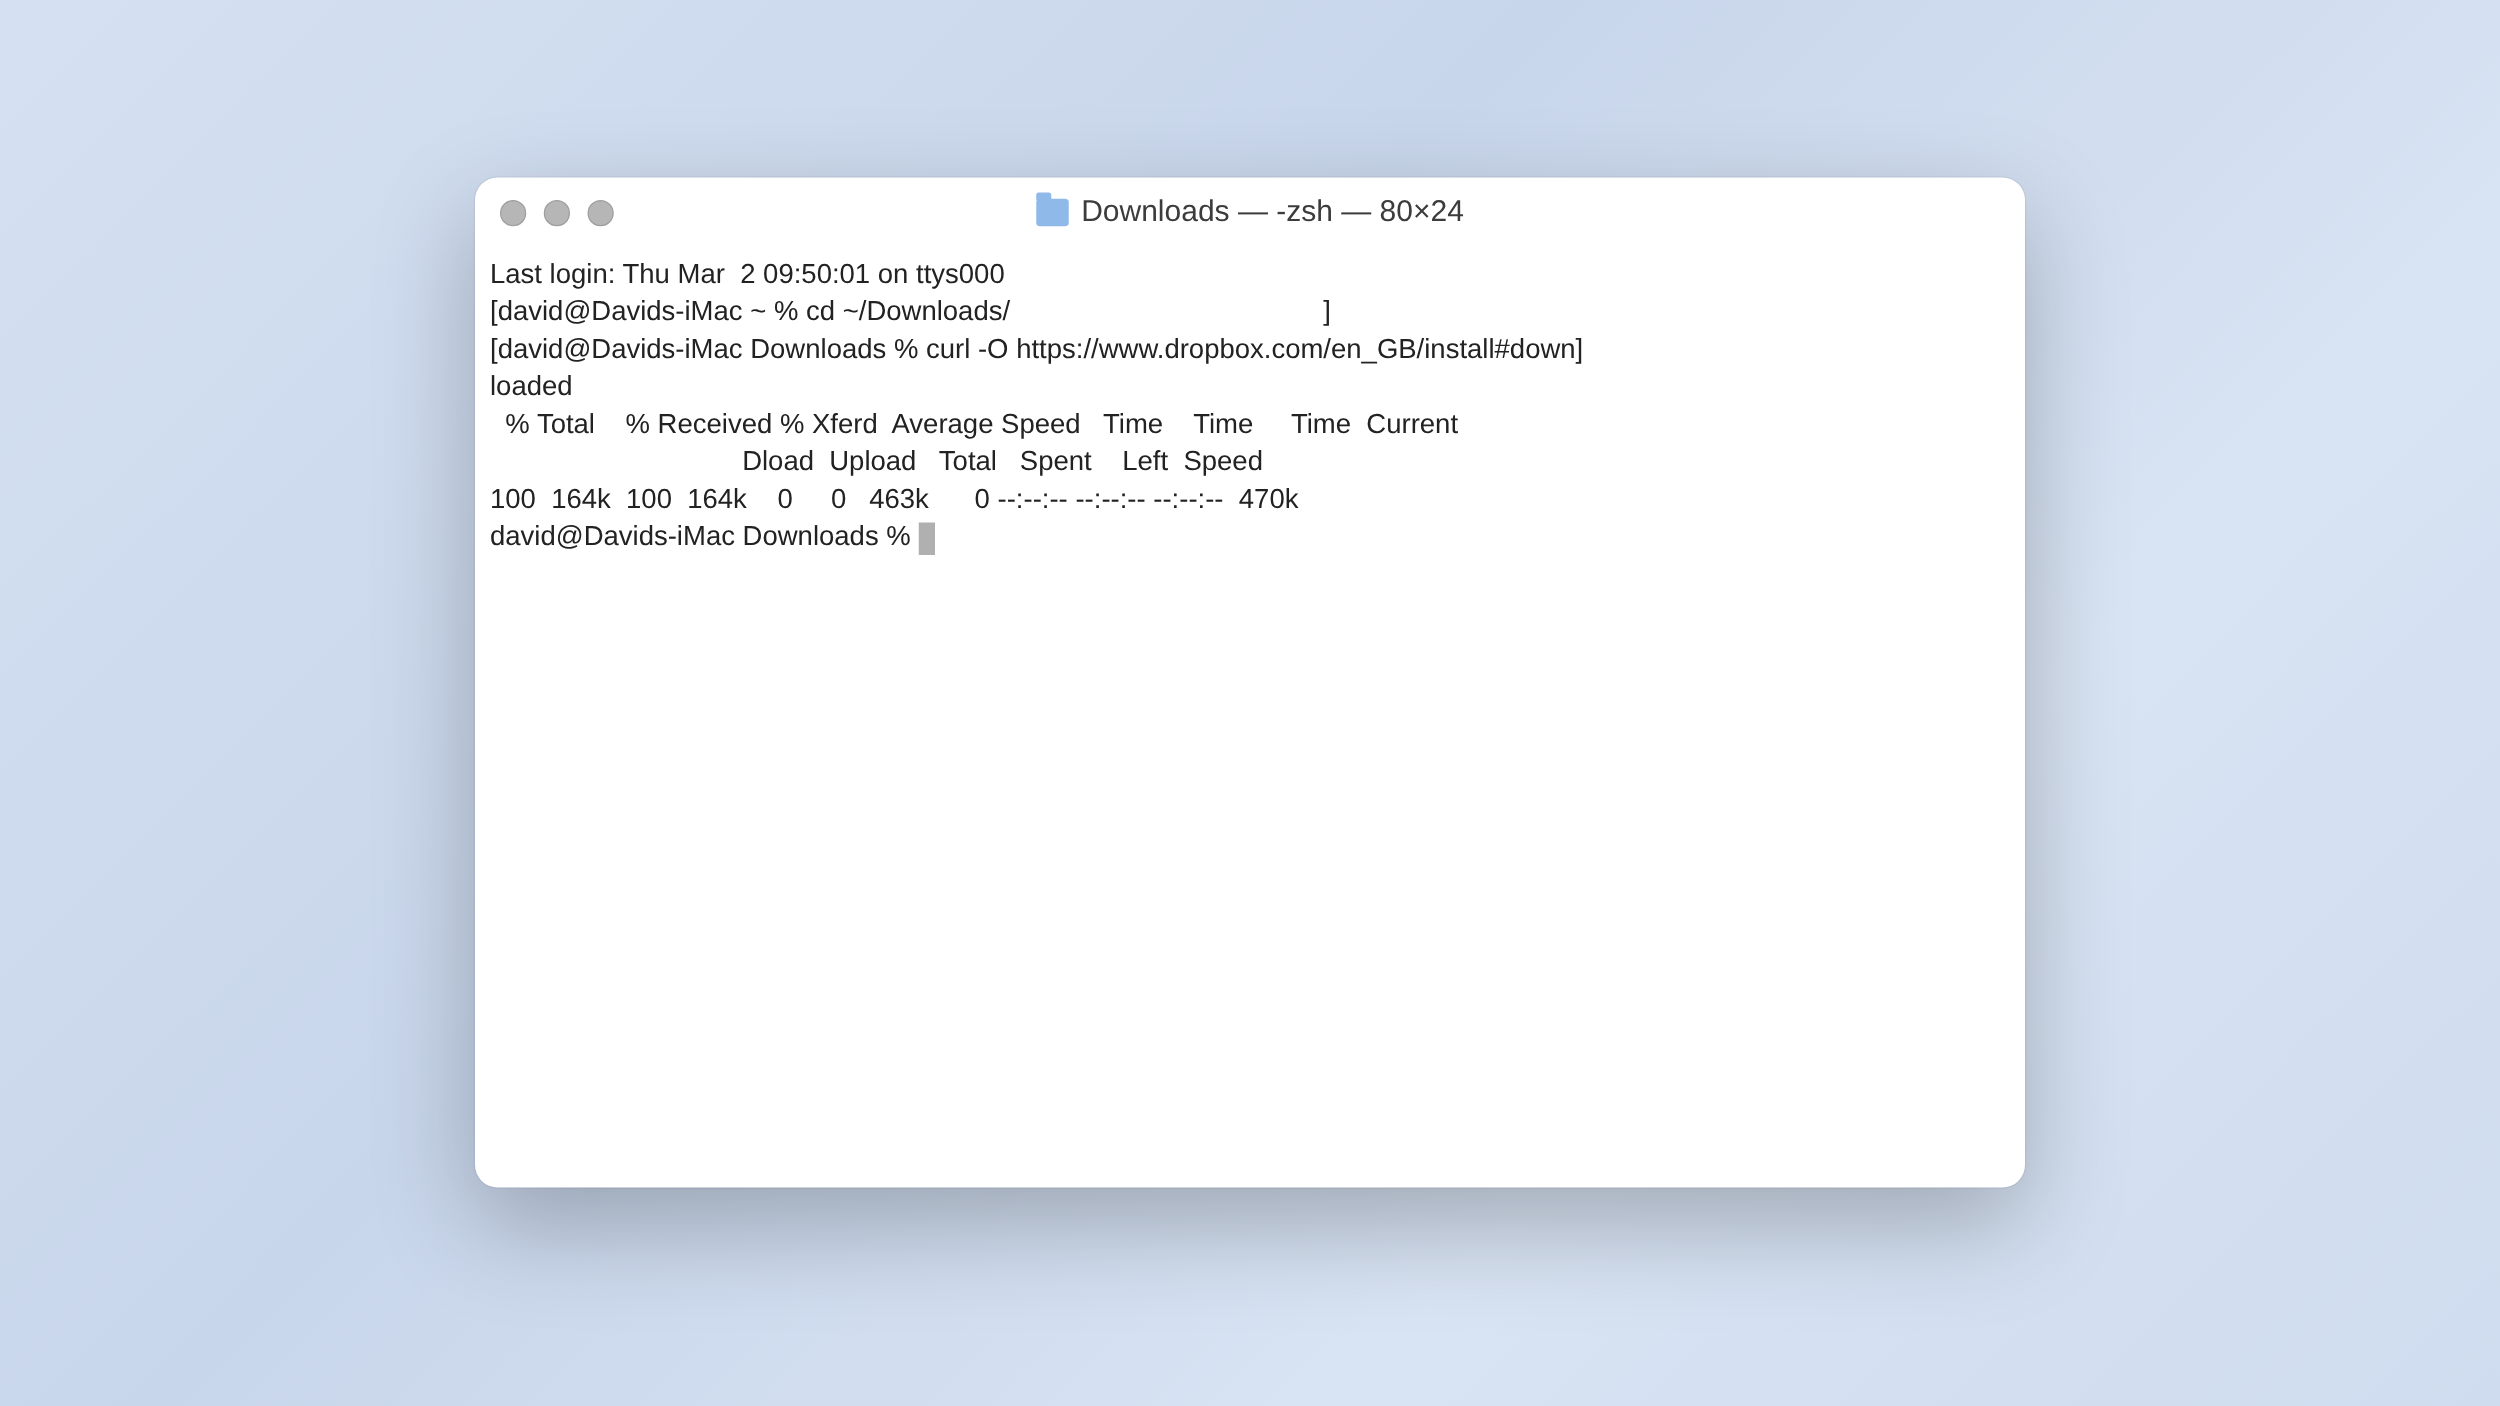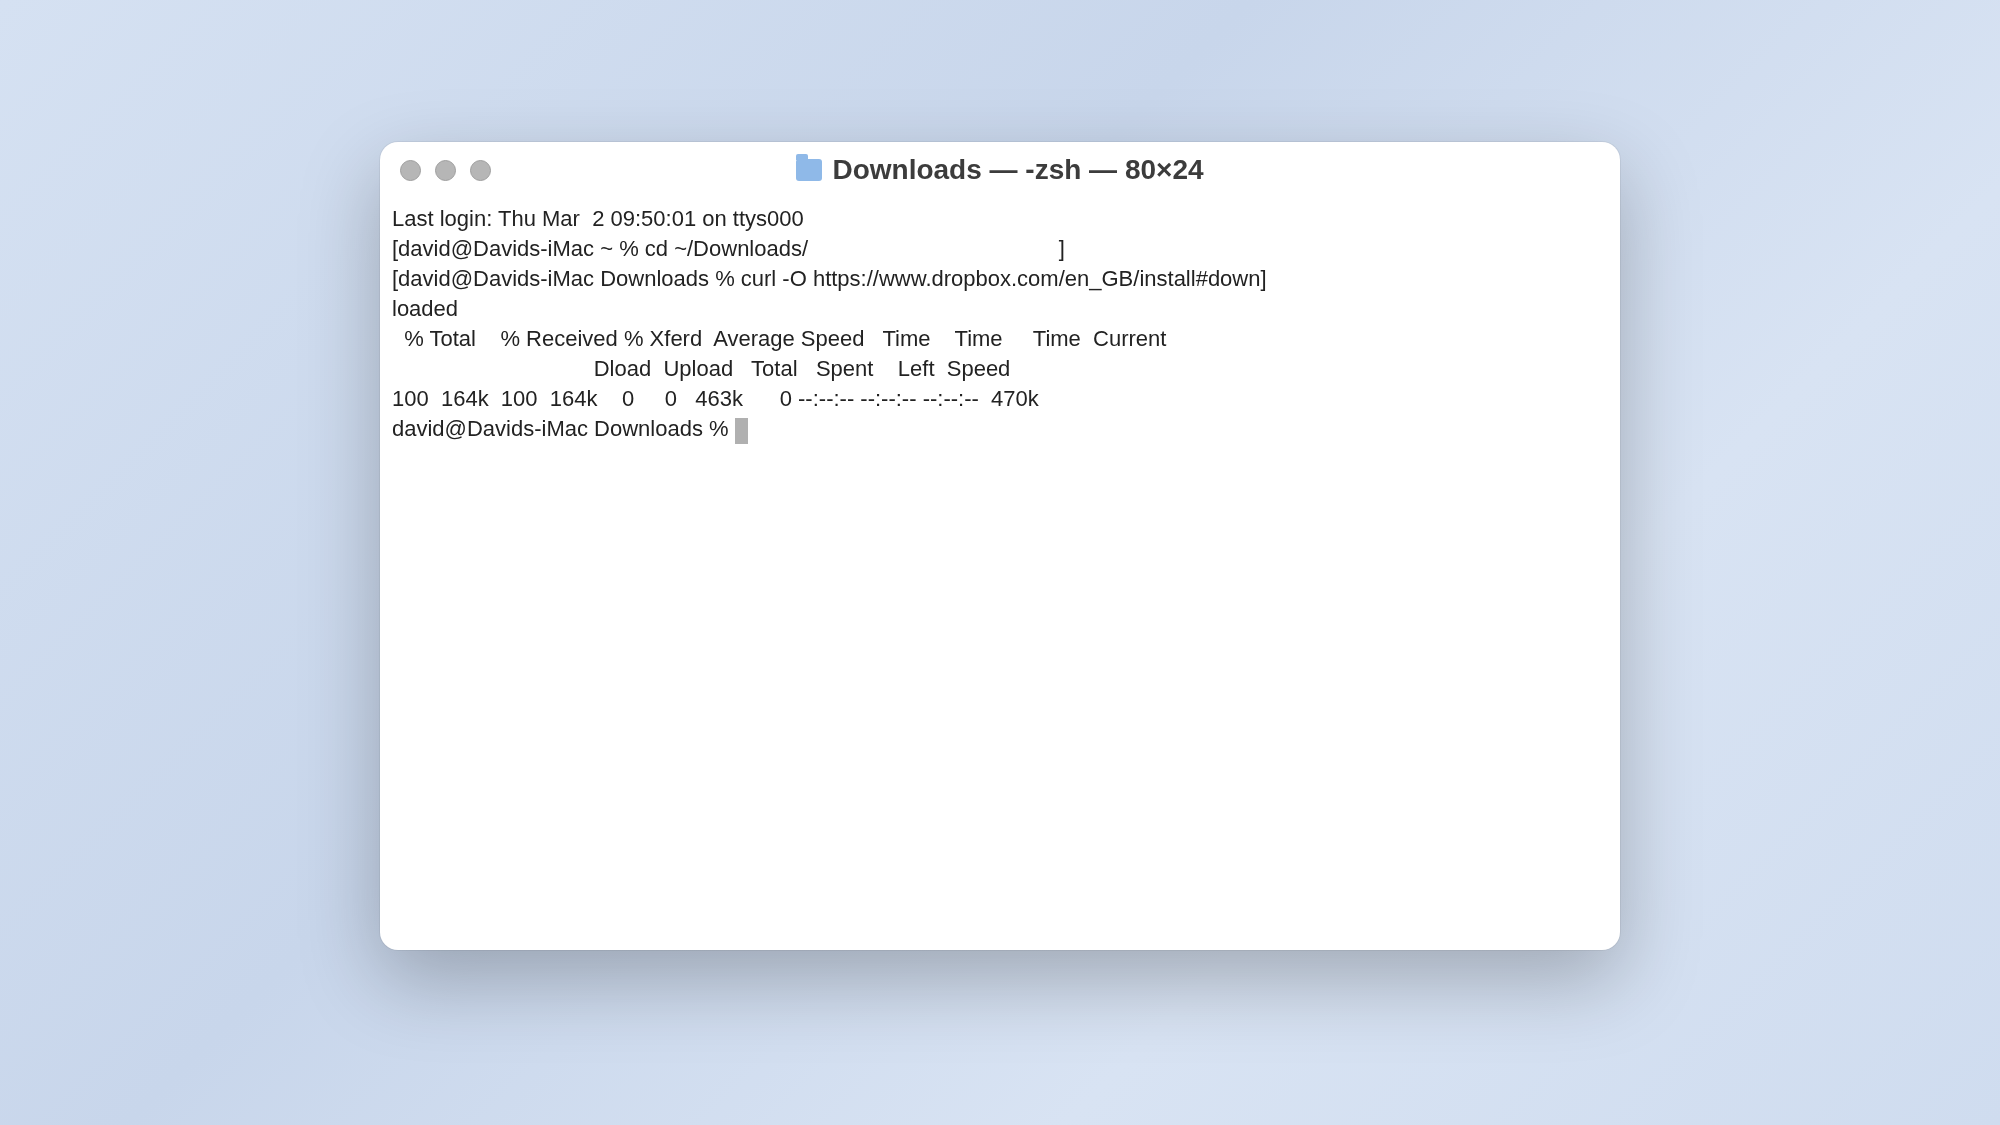--- a/index.html
+++ b/index.html
@@ -39,21 +39,21 @@
       width: 26px; height: 22px;
       background: #8fb9e8;
       border-radius: 3px;
       position: relative;
     }
     .title-center .folder-icon::before {
       content: ""; position: absolute; top: -5px; left: 0;
       width: 12px; height: 6px; background: #8fb9e8; border-radius: 2px 2px 0 0;
     }
     .title-text {
-      font-size: 28px; font-weight: 700; color: #3c3c3c;
+      font-size: 24px; font-weight: 400; color: #3c3c3c;
     }
     .terminal-body {
       flex: 1;
       padding: 6px 12px 12px 12px;
       font-family: Liberation Sans, sans-serif;
       font-size: 22px;
       line-height: 30px;
       color: #222;
       white-space: pre;
       overflow: hidden;

